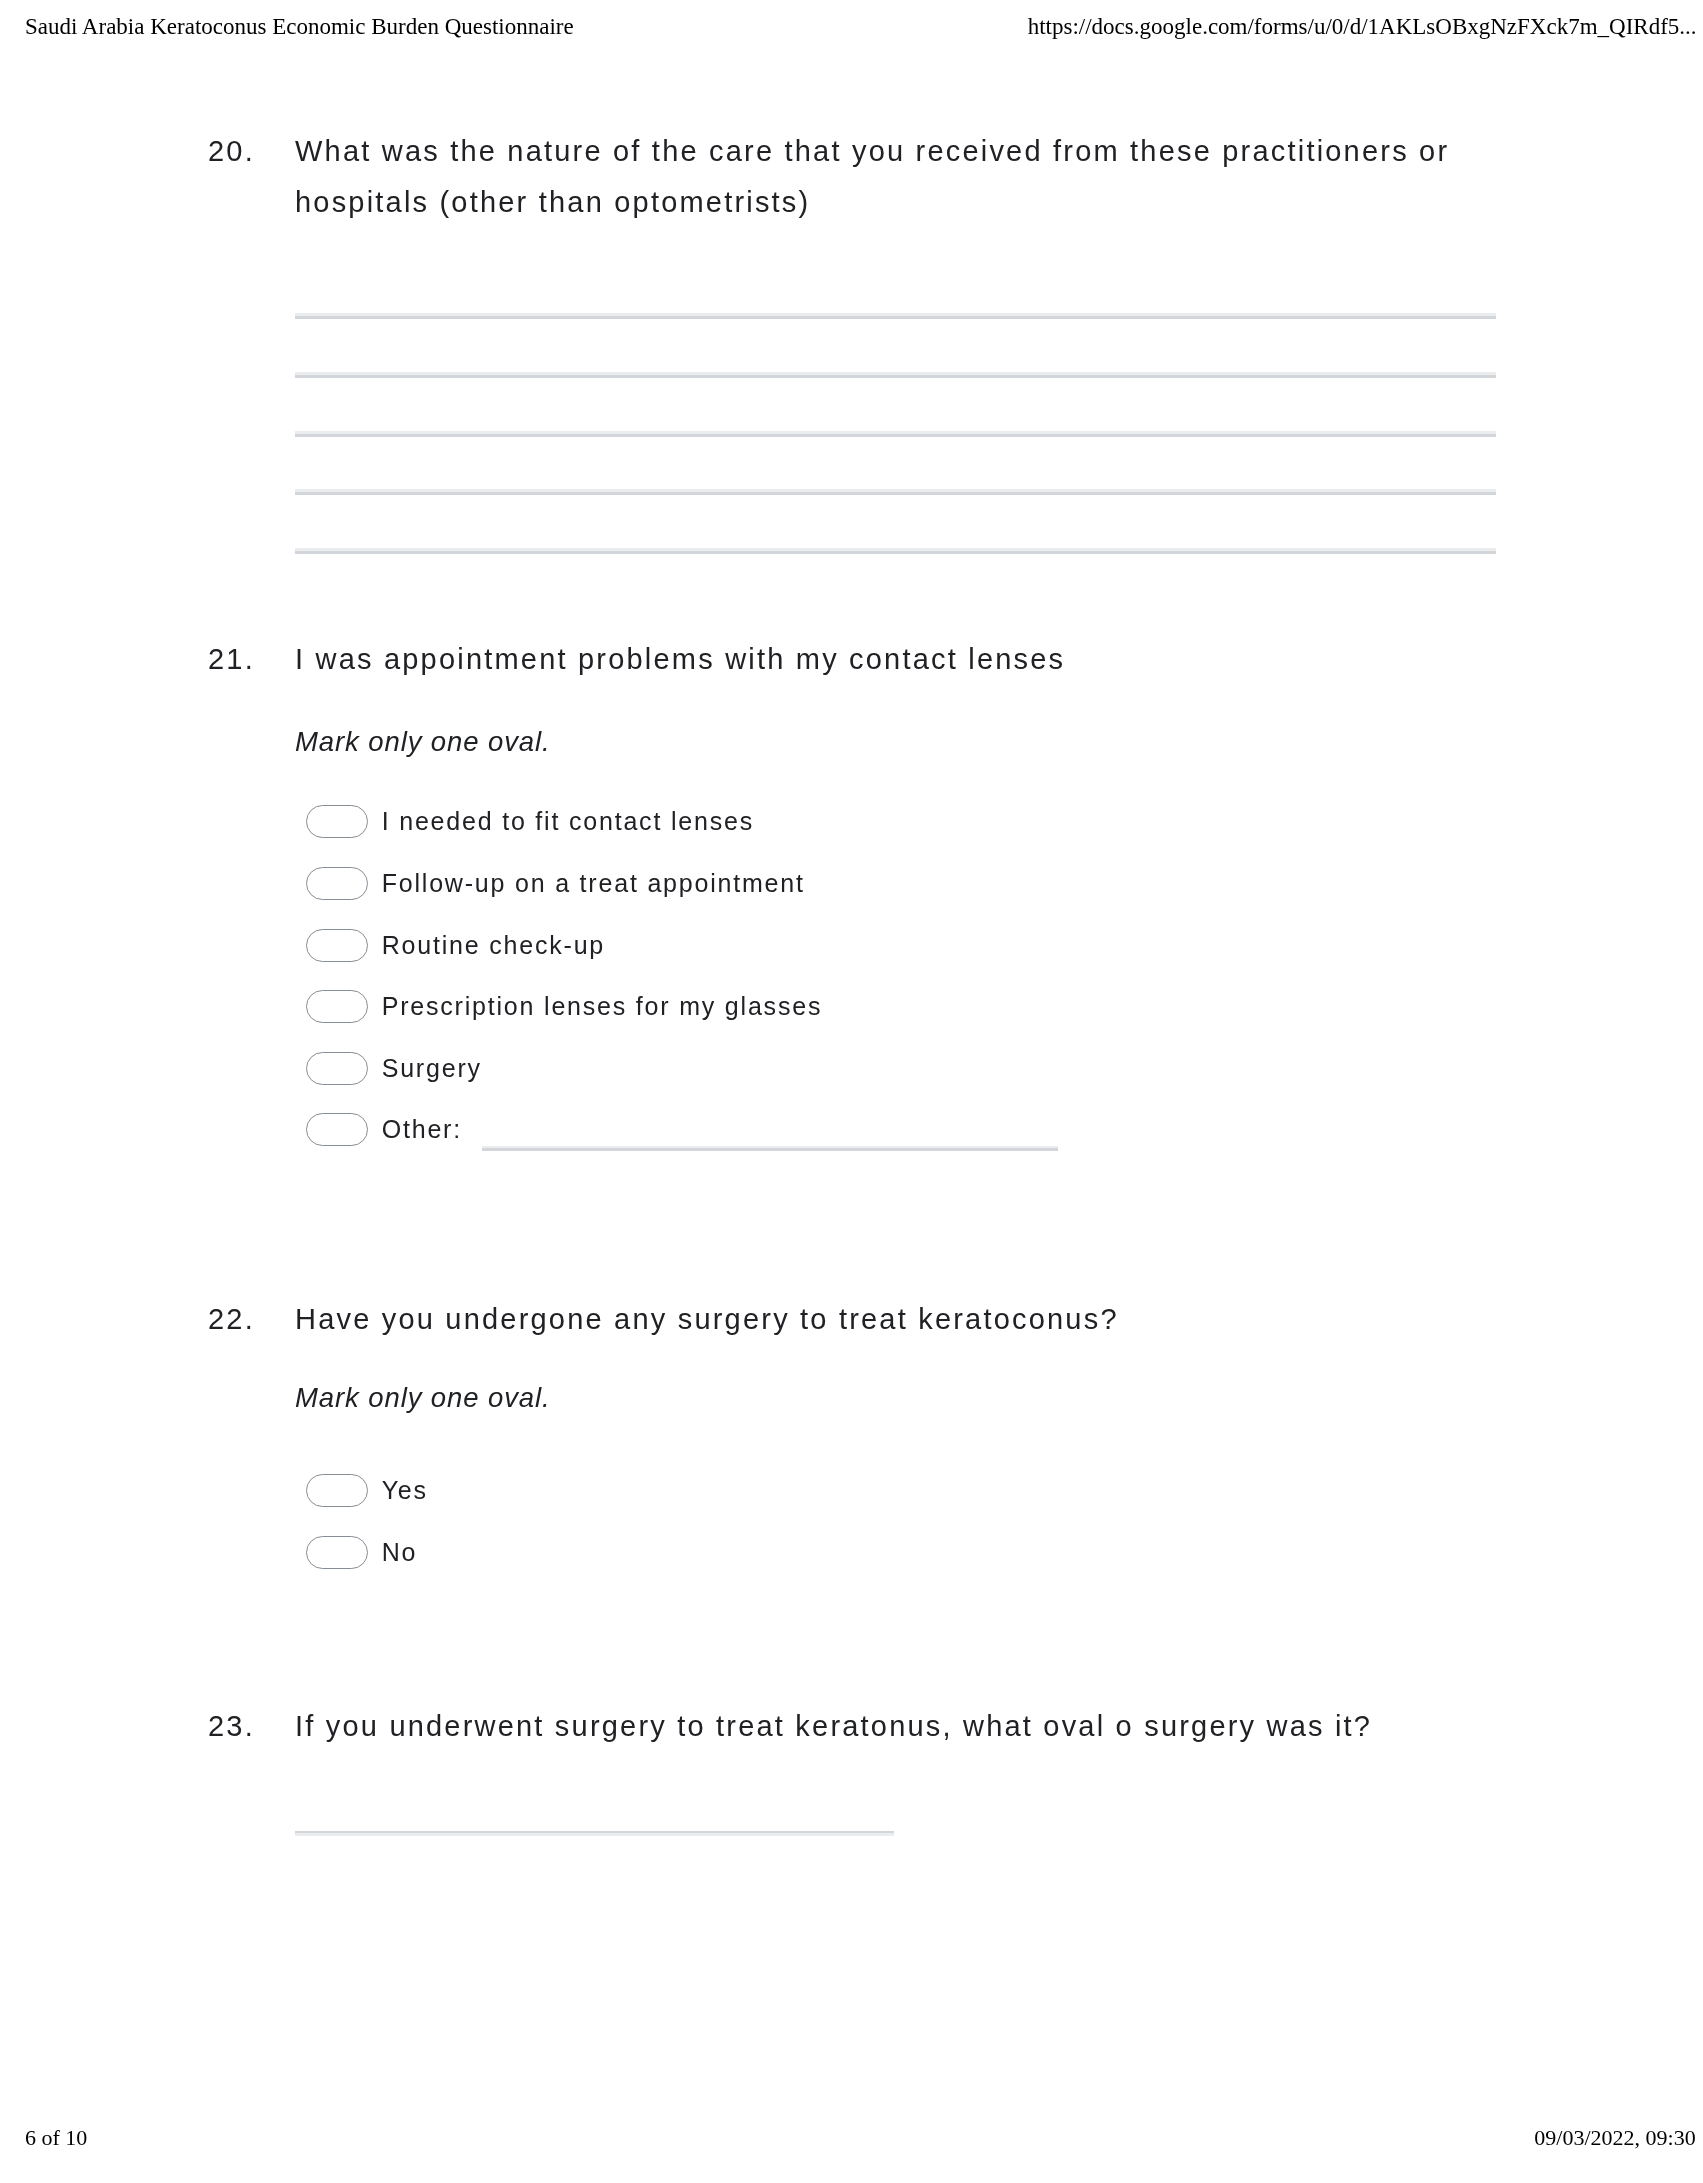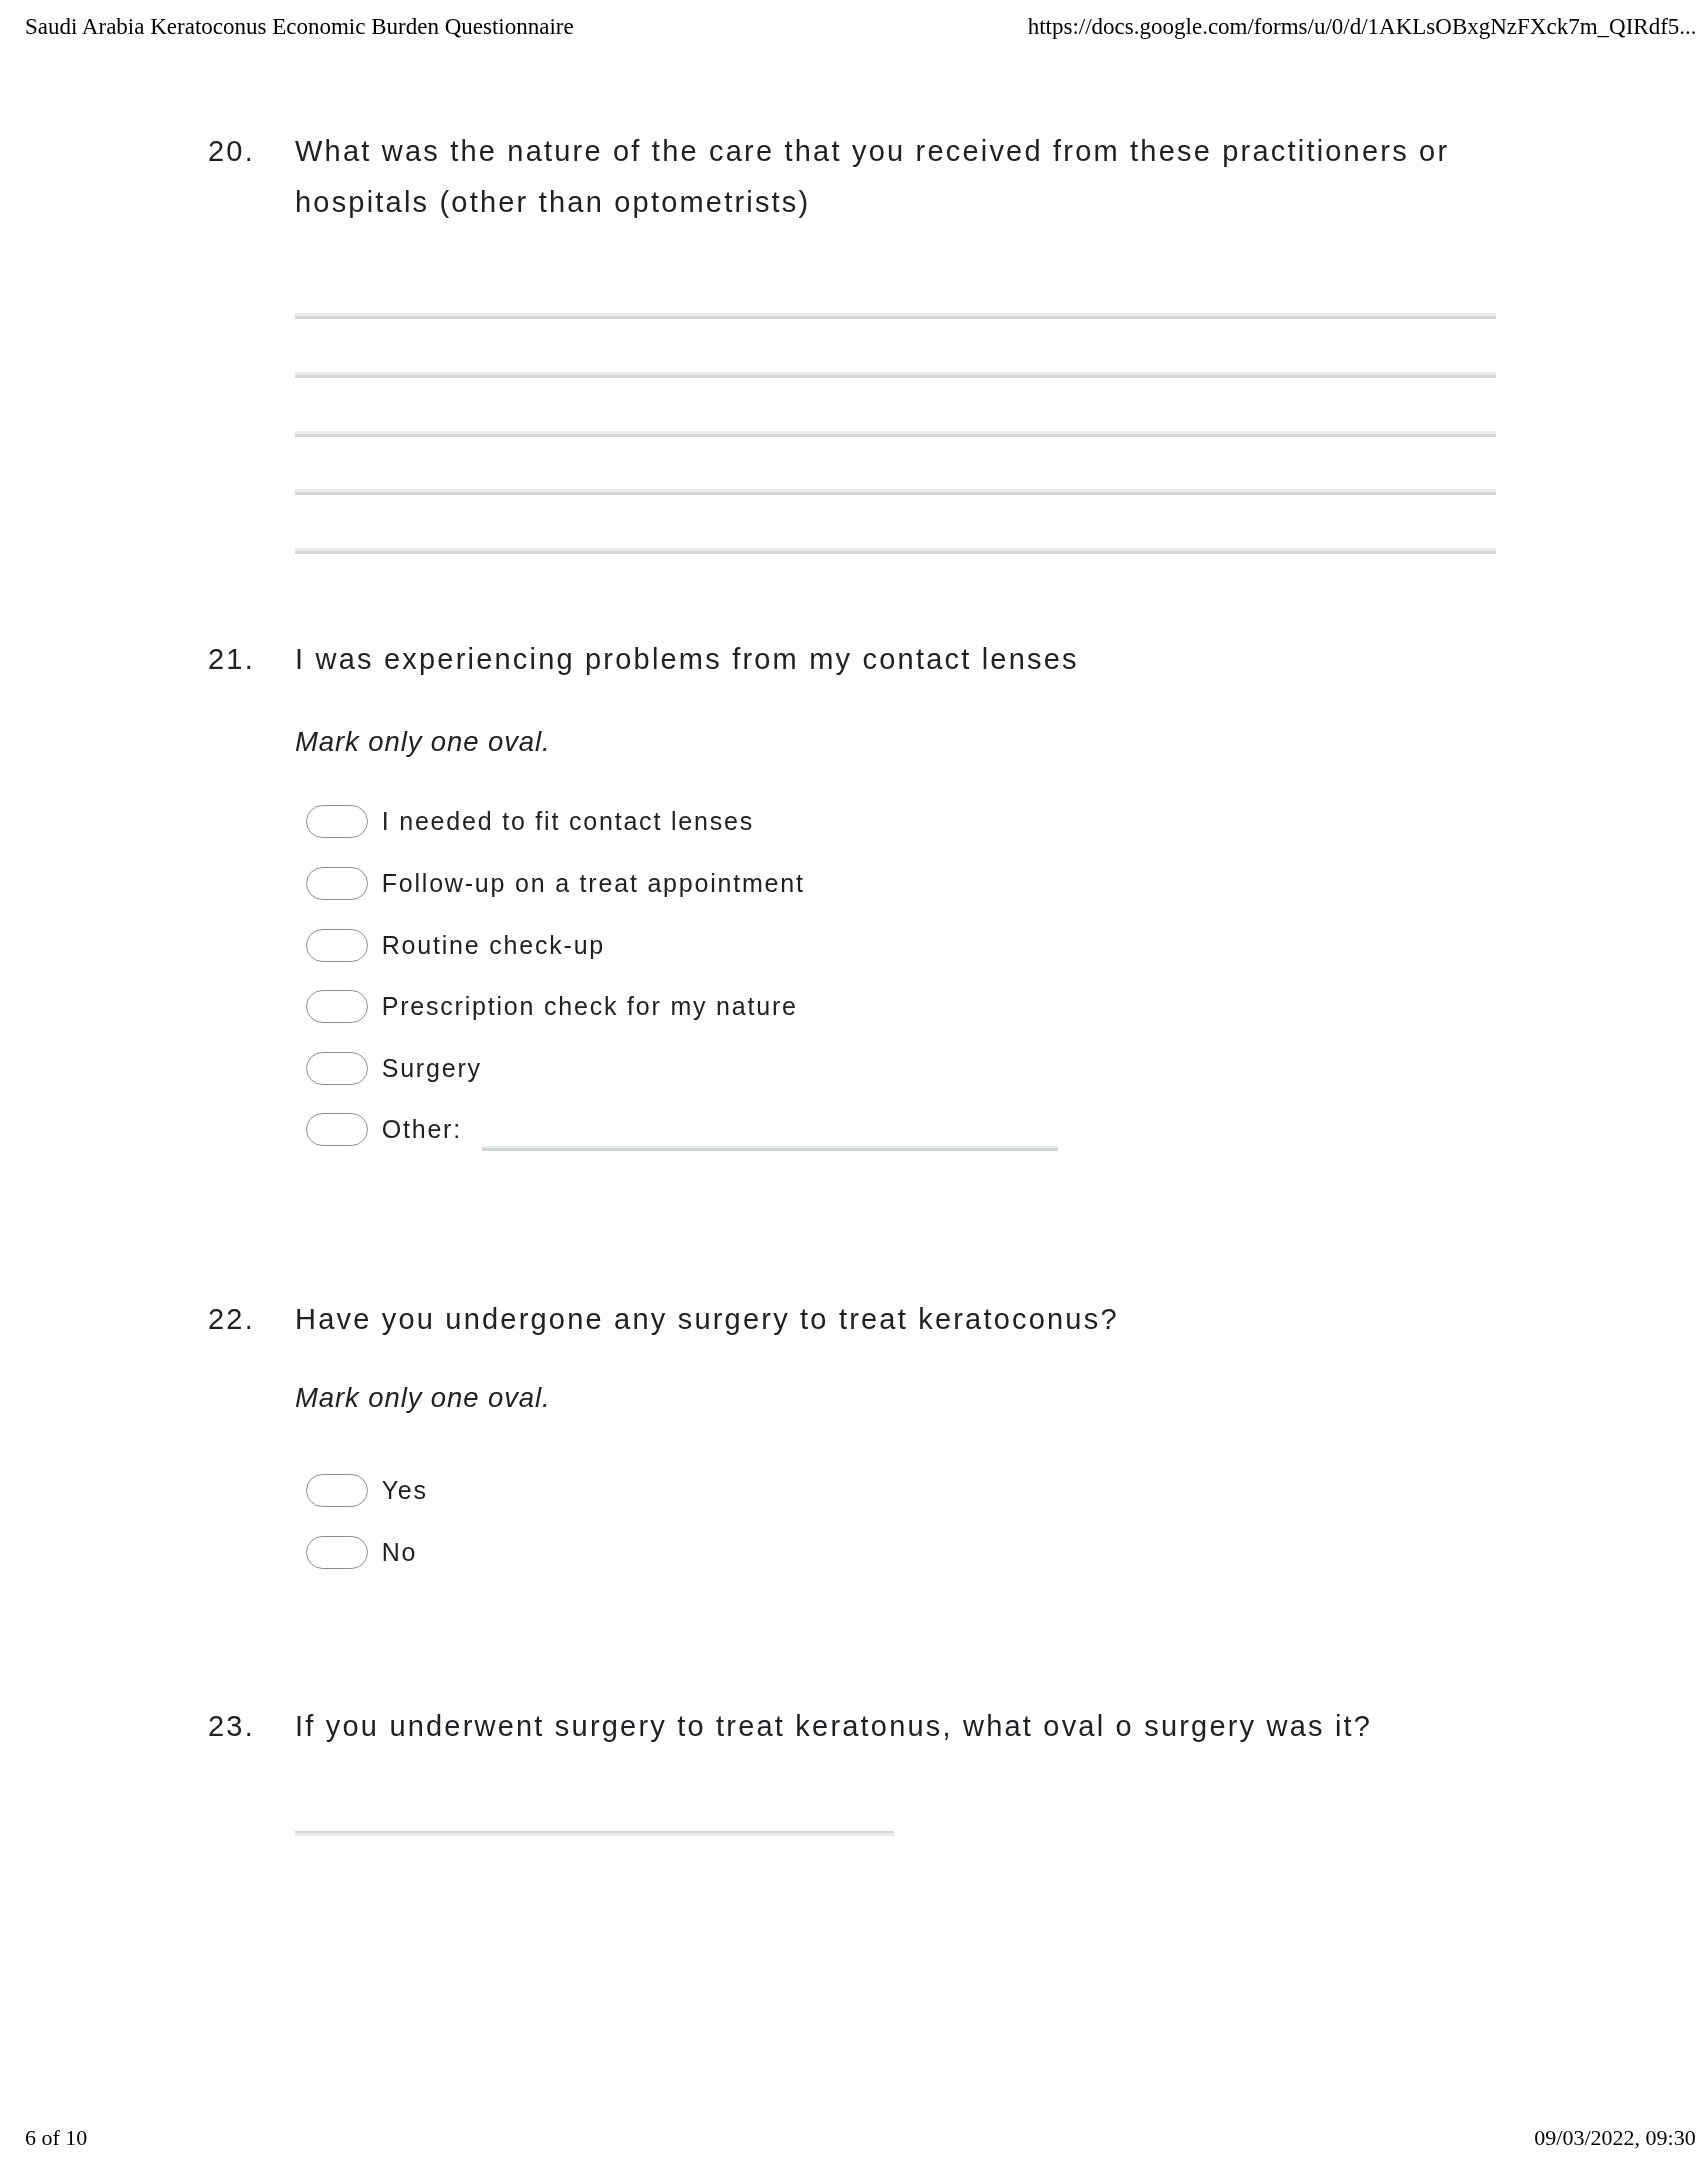--- a/index.html
+++ b/index.html
@@ -53,38 +53,38 @@
 
   <div class="qnum" style="top:126px">20.</div>
   <div class="qtext" style="top:126px">What was the nature of the care that you received from these practitioners or hospitals (other than optometrists)</div>
   <div class="ansline" style="top:313px"></div>
   <div class="ansline" style="top:372px"></div>
   <div class="ansline" style="top:431px"></div>
   <div class="ansline" style="top:489px"></div>
   <div class="ansline" style="top:548px"></div>
 
   <div class="qnum" style="top:634px">21.</div>
-  <div class="qtext" style="top:634px">I was experiencing problems from my contact lenses</div>
+  <div class="qtext" style="top:634px">I was appointment problems with my contact lenses</div>
   <div class="qhint" style="top:720px">Mark only one oval.</div>
 
   <div class="opt" style="top:805px">
     <span class="oval"></span>
     <span class="optlabel">I needed to fit contact lenses</span>
   </div>
   <div class="opt" style="top:867px">
     <span class="oval"></span>
     <span class="optlabel">Follow-up on a treat appointment</span>
   </div>
   <div class="opt" style="top:929px">
     <span class="oval"></span>
     <span class="optlabel">Routine check-up</span>
   </div>
   <div class="opt" style="top:990px">
     <span class="oval"></span>
-    <span class="optlabel">Prescription check for my nature</span>
+    <span class="optlabel">Prescription lenses for my glasses</span>
   </div>
   <div class="opt" style="top:1052px">
     <span class="oval"></span>
     <span class="optlabel">Surgery</span>
   </div>
   <div class="opt" style="top:1113px">
     <span class="oval"></span>
     <span class="optlabel">Other:</span>
   </div>
   <div class="other-line"></div>

